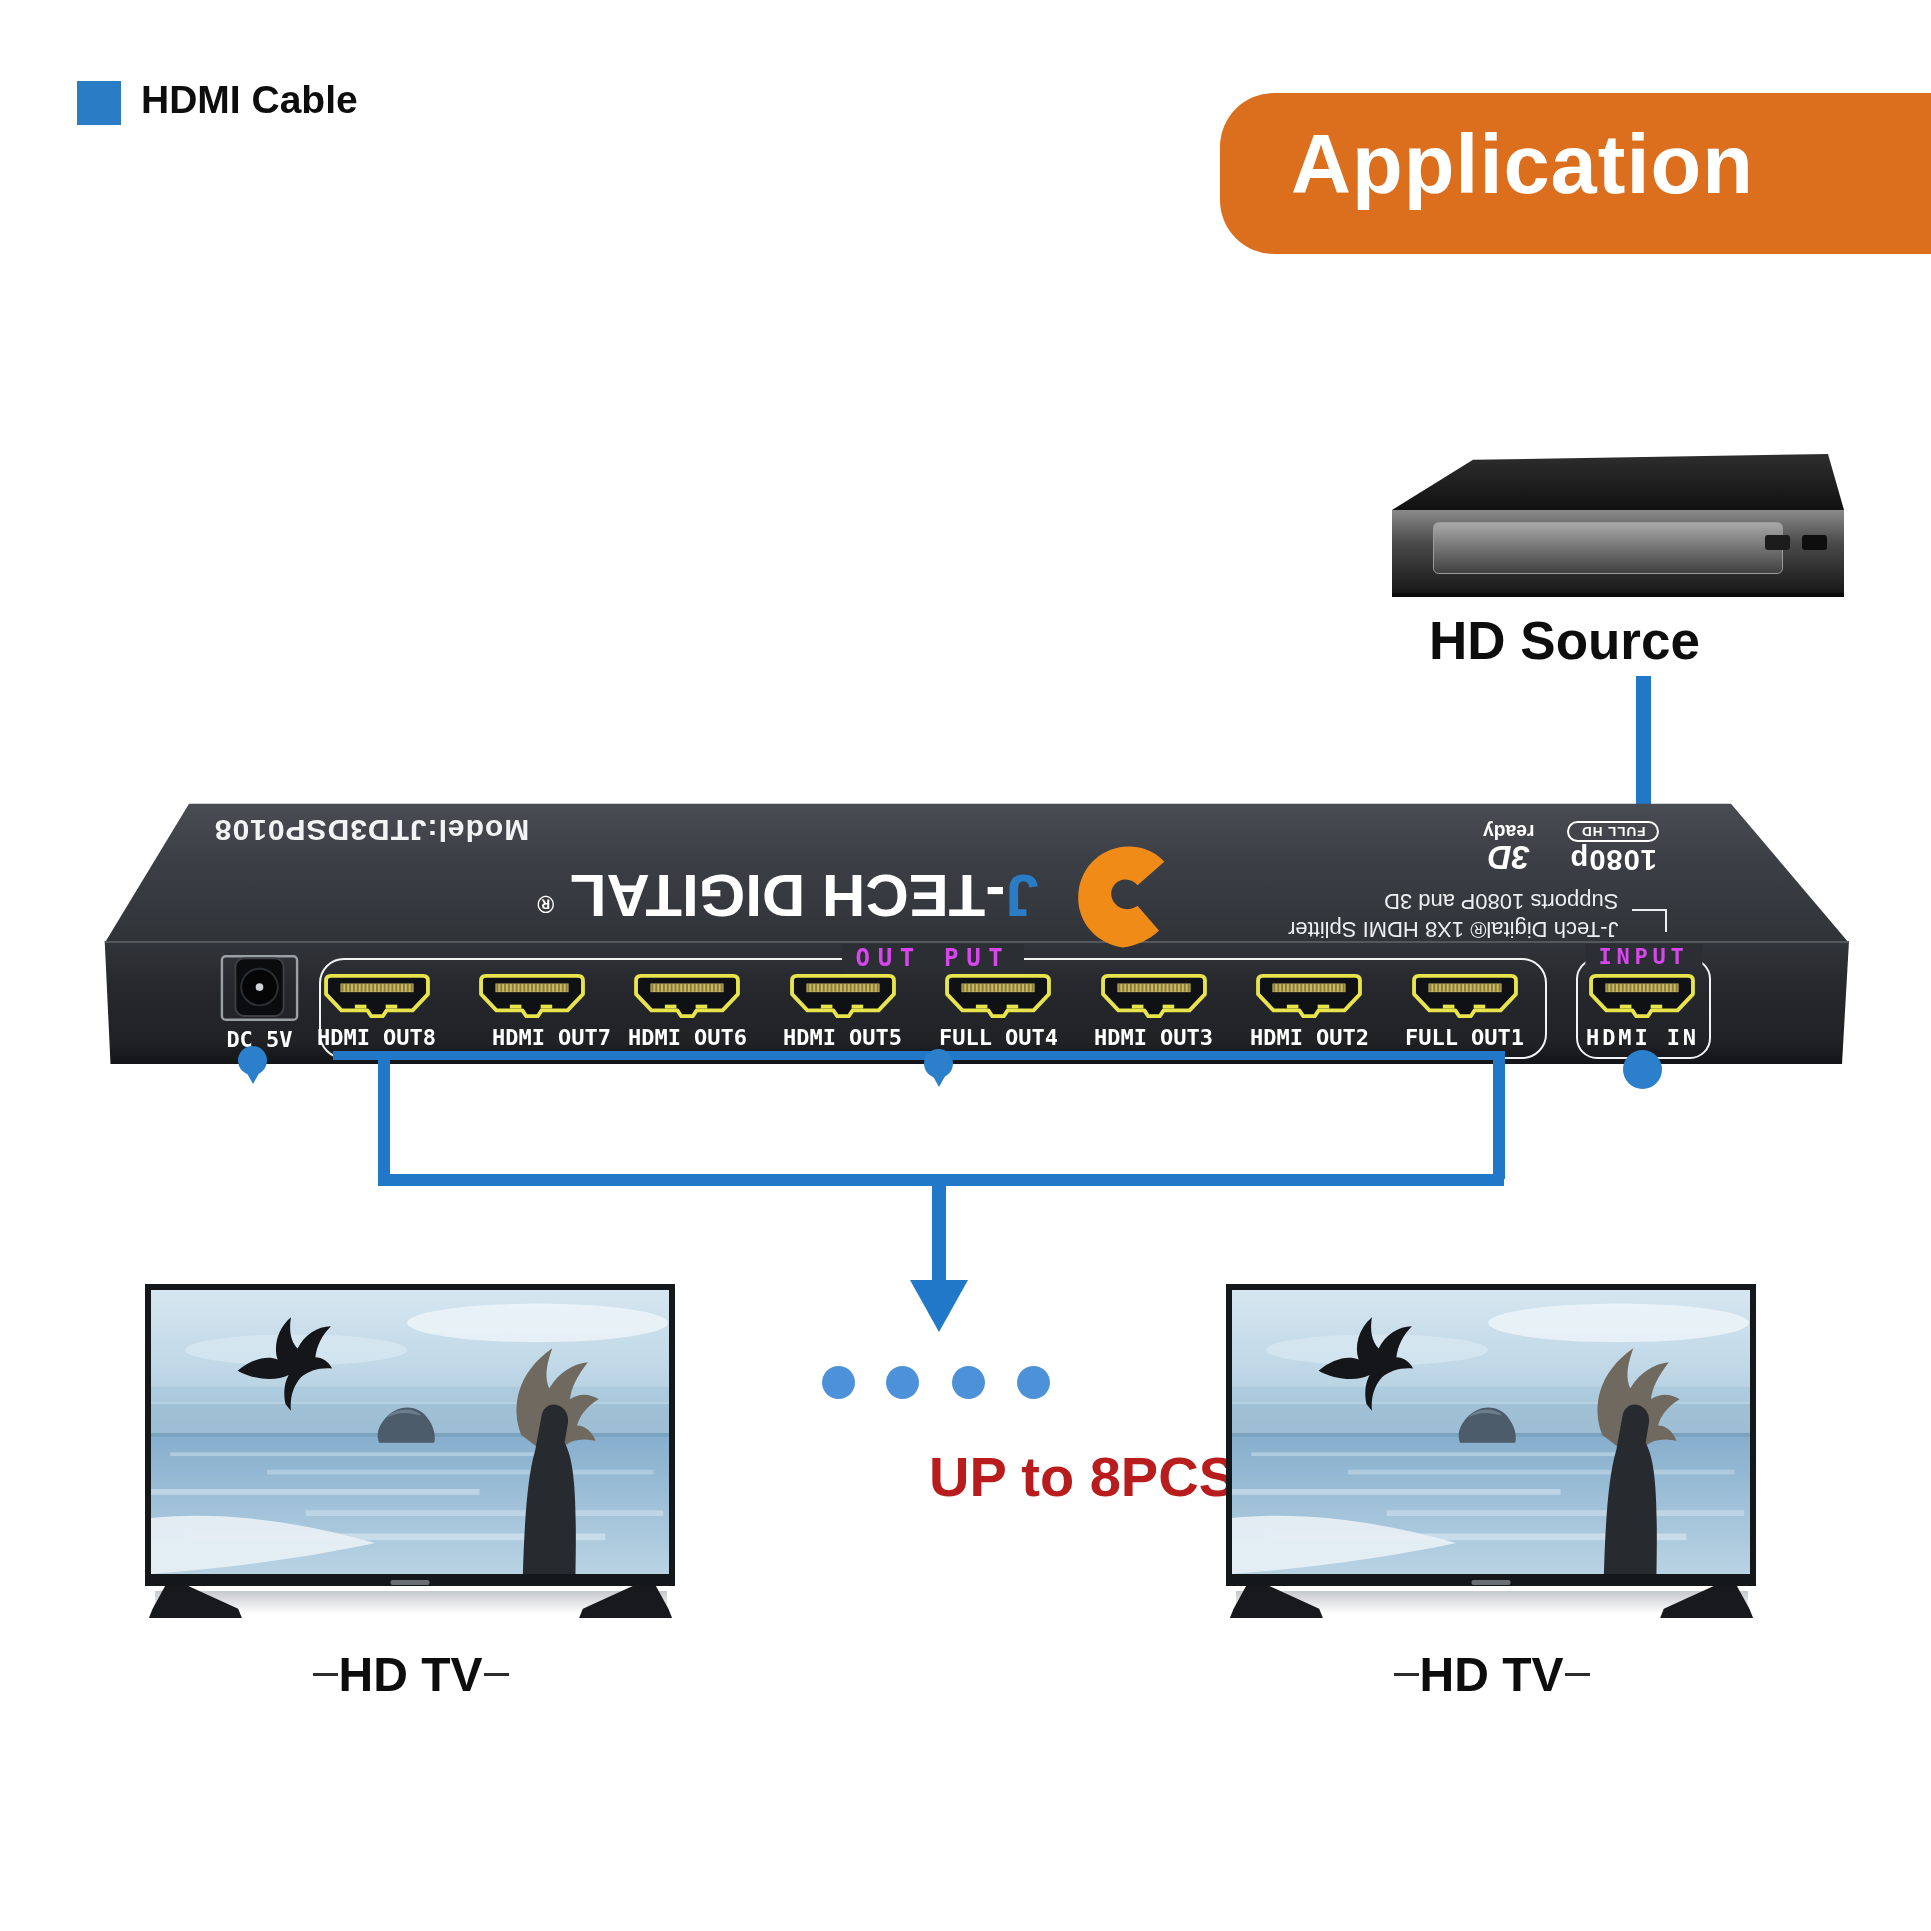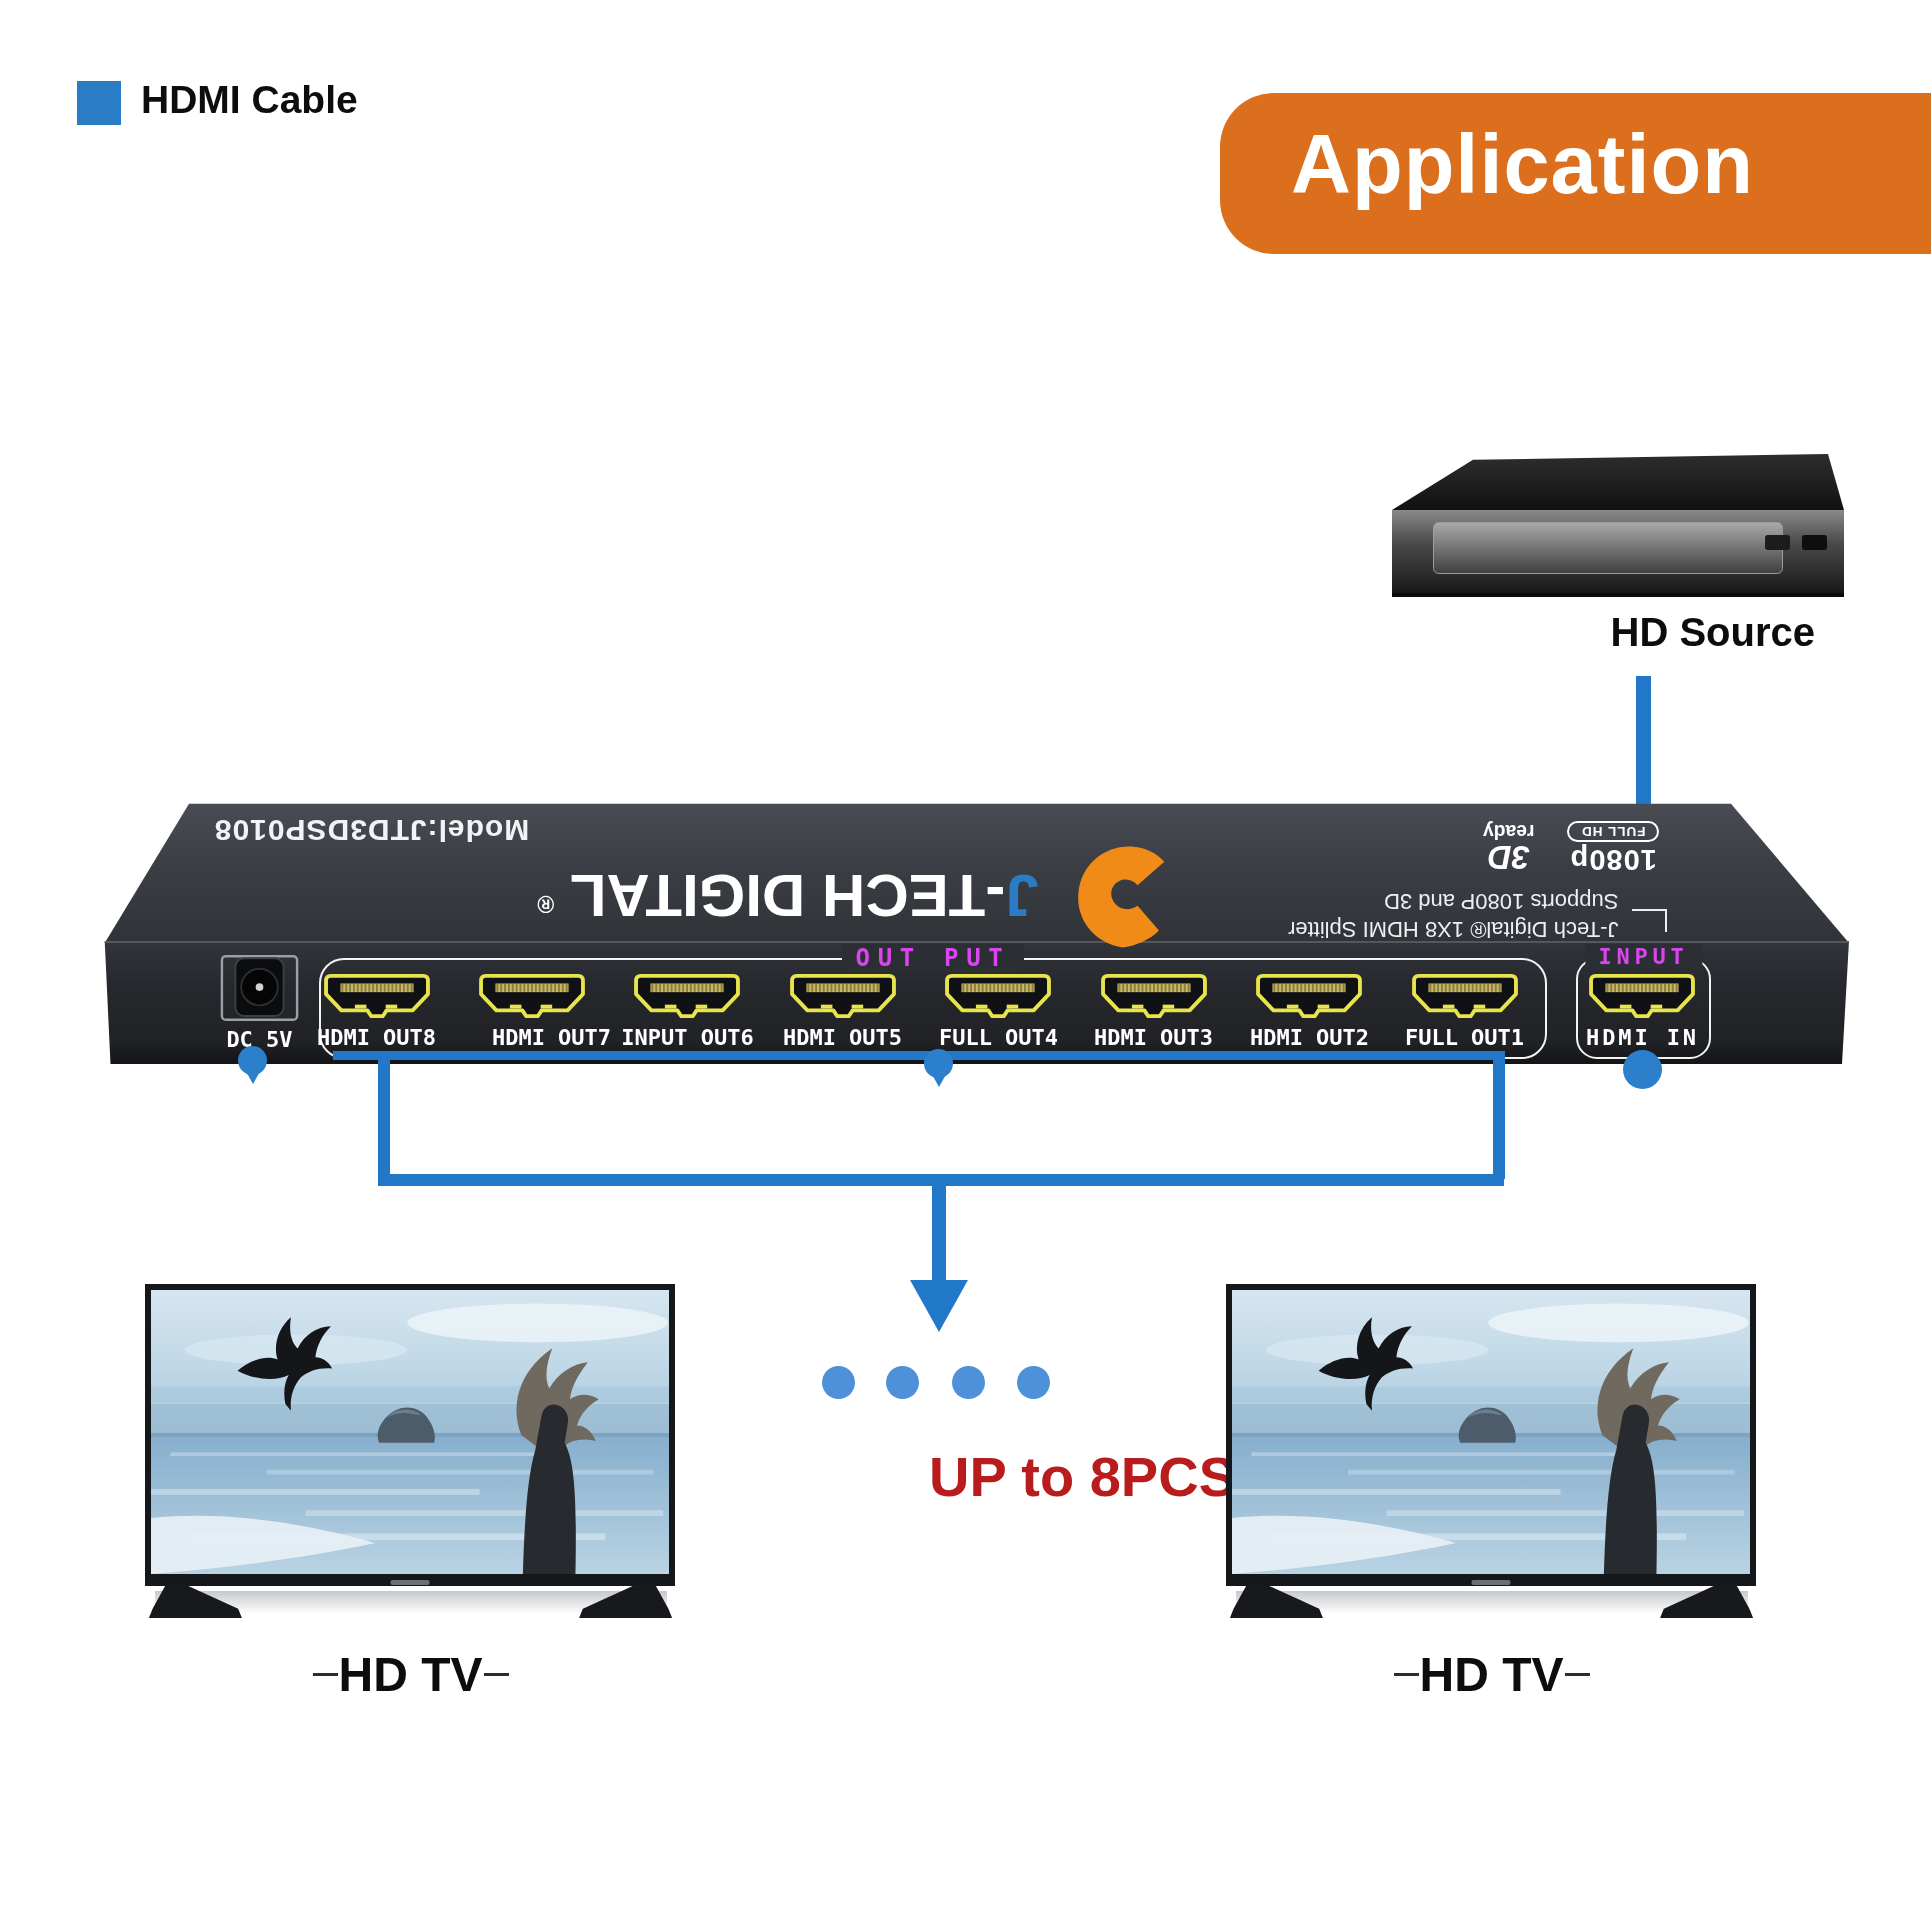--- a/index.html
+++ b/index.html
@@ -23,21 +23,21 @@
   .player-top{position:absolute;left:0;top:0;width:452px;height:58px;
               clip-path:polygon(81px 5.8px,436px 0px,452px 56px,0px 56px);
               background:linear-gradient(180deg,#2e2e2e,#101010);}
   .player-front{position:absolute;left:0;top:56px;width:452px;height:83px;
               background:linear-gradient(180deg,#8a8a8a 0%,#4a4a4a 40%,#181818 100%);
               border-bottom:4.8px solid #0a0a0a;}
   .player-tray{position:absolute;left:41px;top:11.6px;width:348px;height:50px;border-radius:5.8px;
               border:1.9px solid #9c9c9c;background:linear-gradient(180deg,#a8a8a8,#404040);}
   .player-btn{position:absolute;right:17.4px;top:25px;width:25px;height:15.4px;border-radius:2.9px;
               background:#0e0e0e;box-shadow:-37px 0 0 #1c1c1c;}
-  .source-label{left:1429px;top:610px;width:386px;text-align:right;font-size:40px;font-weight:bold;color:#0d0d0d;}
+  .source-label{left:1429px;top:610px;width:386px;text-align:left;font-size:53px;font-weight:bold;color:#0d0d0d;}
 
   
   .blue{background:#2278c8;}
   .arrow-head{width:0;height:0;border-left:29px solid transparent;border-right:29px solid transparent;
               border-top:52px solid #2278c8;}
   .pin{width:29px;height:29px;border-radius:50%;background:#2b7fcb;}
   .pin::after{content:"";position:absolute;left:50%;top:22px;transform:translateX(-50%);
               border-left:9.7px solid transparent;border-right:9.7px solid transparent;
               border-top:16.4px solid #2b7fcb;}
   .dot-in{width:39px;height:39px;border-radius:50%;background:#2b7fcb;}
@@ -246,21 +246,21 @@
     </svg>
   <svg class="hdmi-svg" style="left:1410px;top:971px;" viewBox="0 0 114 52">
       <use href="#hdmi-conn"></use>
     </svg>
   <svg class="hdmi-svg" style="left:1587px;top:971px;" viewBox="0 0 114 52">
       <use href="#hdmi-conn"></use>
     </svg>
 
   <div class="port-label" style="left:285px;top:1025px;text-align:center;">HDMI OUT8</div>
   <div class="port-label" style="left:460px;top:1025px;">HDMI OUT7</div>
-  <div class="port-label" style="left:596px;top:1025px;">INPUT OUT6</div>
+  <div class="port-label" style="left:596px;top:1025px;">HDMI OUT6</div>
   <div class="port-label" style="left:751px;top:1025px;">HDMI OUT5</div>
   <div class="port-label" style="left:907px;top:1025px;">FULL OUT4</div>
   <div class="port-label" style="left:1062px;top:1025px;">HDMI OUT3</div>
   <div class="port-label" style="left:1218px;top:1025px;">HDMI OUT2</div>
   <div class="port-label" style="left:1373px;top:1025px;">FULL OUT1</div>
   <div class="port-label" style="left:1551px;top:1025px;letter-spacing:2.9px;">HDMI IN</div>
 
   <div class="abs blue" style="left:333px;top:1051px;width:1171px;height:8.7px;"></div>
   <div class="abs blue" style="left:378px;top:1051px;width:11.6px;height:128px;"></div>
   <div class="abs blue" style="left:1493px;top:1051px;width:11.6px;height:128px;"></div>

